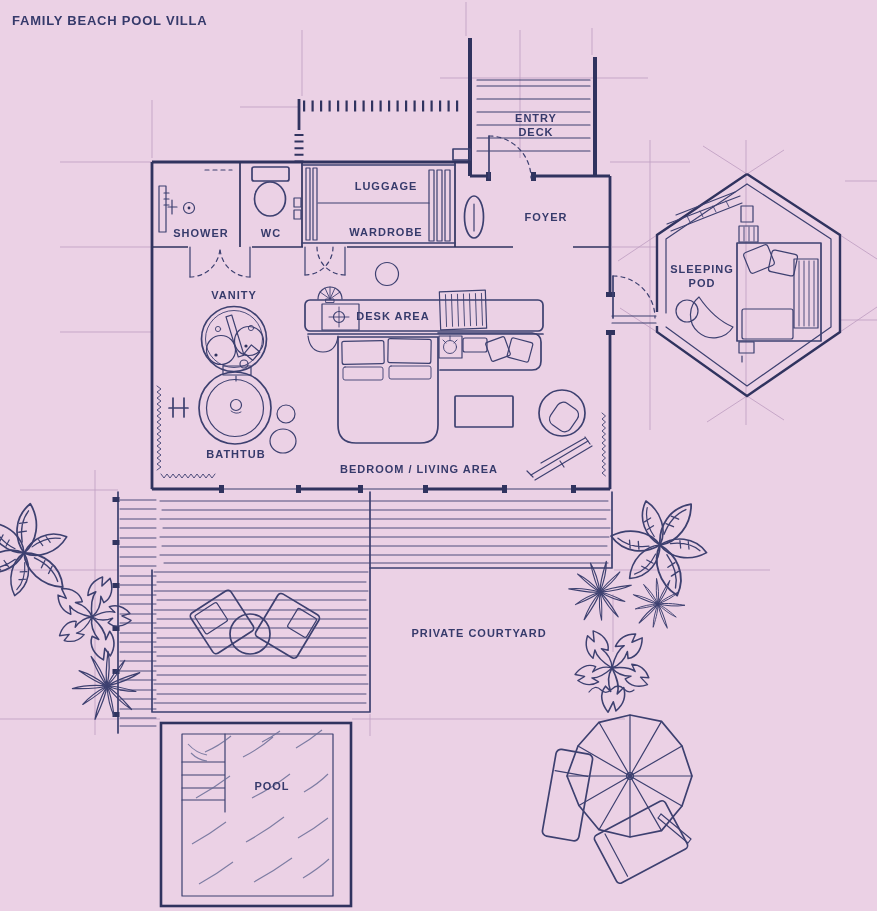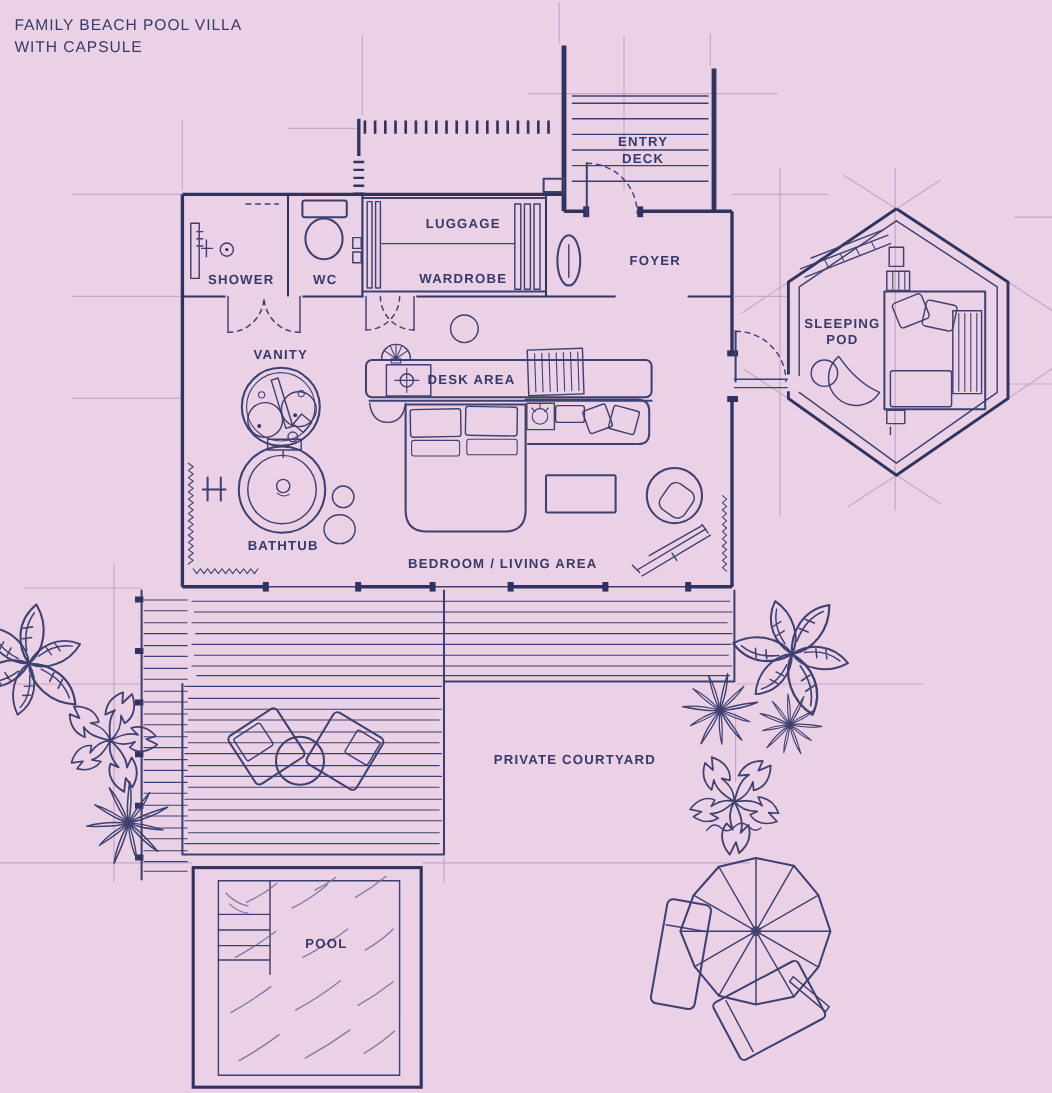--- a/index.html
+++ b/index.html
@@ -3,39 +3,38 @@
 <meta charset="utf-8">
 <style>
   :root{
     --background:#ebd1e5; --ink:#3d4070; --ink-strong:#30335f;
     --text:#363a6b; --guide:#c2a2c4; --water:#6a6d97;
   }
   html,body{margin:0;padding:0;background:var(--background);}
   .plan{position:relative;width:877px;height:911px;background:var(--background);overflow:hidden;
         font-family:"Liberation Sans",sans-serif;}
   .title{position:absolute;left:12px;top:12px;color:var(--text);
-         font-size:13px;font-weight:normal;letter-spacing:.06em;line-height:1.35;}
+         font-size:13px;font-weight:bold;letter-spacing:.06em;line-height:1.35;}
   svg{position:absolute;left:0;top:0;}
   .ink{stroke:var(--ink);fill:none;stroke-linecap:round;stroke-linejoin:round;}
   .inkS{stroke:var(--ink-strong);fill:none;stroke-linecap:butt;stroke-linejoin:miter;}
   .w4{stroke-width:4;}.w3{stroke-width:2.8;}.w2{stroke-width:1.7;}.w1{stroke-width:1.2;}.wh{stroke-width:.9;}
   .dash{stroke-dasharray:4 4;}
   .guide{stroke:var(--guide);stroke-width:1;fill:none;opacity:.9;}
   .water{stroke:var(--water);stroke-width:1.1;fill:none;opacity:.85;}
   .jamb{fill:var(--ink-strong);stroke:none;}
   text{font-family:"Liberation Sans",sans-serif;font-size:11px;letter-spacing:.09em;
        fill:var(--text);text-anchor:middle;font-weight:bold;}
 </style>
 </head>
 <body>
 
 <div class="plan">
   <div class="title">
     <div>FAMILY BEACH POOL VILLA</div>
-    <div>WITH CAPSULE</div>
   </div>
 
   <svg width="877" height="911" viewBox="0 0 877 911">
     <defs>
       <g id="leafy-leaf">
         <path class="ink w1" d="M0 0 C-9 -8 -13 -22 -4 -34 C6 -24 7 -9 0 0 Z"></path>
         <path class="ink wh" d="M-3 -7 C-6 -14 -7 -22 -4 -29 M-7 -13 l5 -2 M-8 -19 l5 -2"></path>
       </g>
       <g id="plant-leafy">
         <use href="#leafy-leaf"></use>

